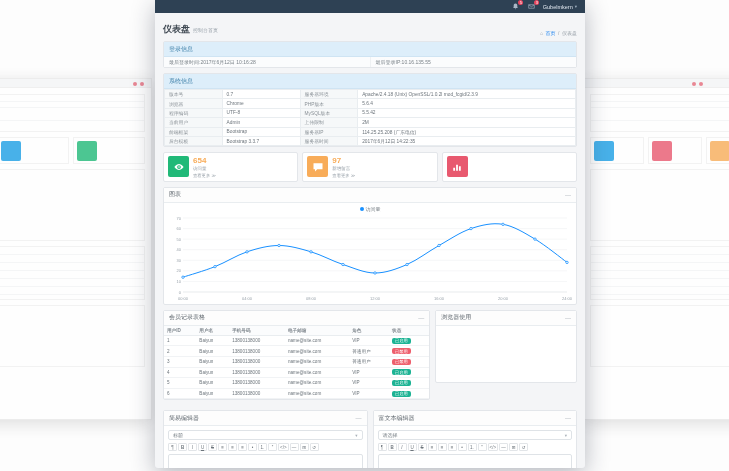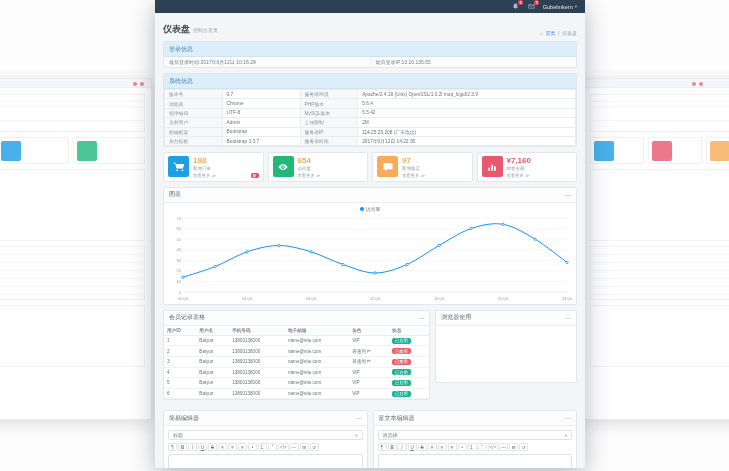--- a/index.html
+++ b/index.html
@@ -243,35 +243,20 @@
                 <td>Bootstrap 3.3.7</td>
                 <td>服务器时间</td>
                 <td>2017年6月12日 14:22:35</td>
               </tr>
             </tbody>
           </table>
       </div>
 
       <div class="cards">
         <div class="card">
-          <div class="cicon" style="background: rgb(28, 159, 229);">
-            <svg viewBox="0 0 16 16">
-                <path d="M1 2h2l.6 2H15l-1.8 6H4.6L3 3.5H1zM5.5 13.6a1.2 1.2 0 1 0 0-2.4 1.2 1.2 0 0 0 0 2.4zm7 0a1.2 1.2 0 1 0 0-2.4 1.2 1.2 0 0 0 0 2.4z"></path>
-              </svg>
-          </div>
-          <div class="cbody">
-            <div class="cvalue" style="color: rgb(248, 172, 89);">198</div>
-            <div class="clabel">新增订单</div>
-            <div class="clink">
-              <span>查看更多 ≫</span>
-              <span class="chip-new">新</span>
-            </div>
-          </div>
-        </div>
-        <div class="card">
           <div class="cicon" style="background: rgb(33, 185, 120);">
             <svg viewBox="0 0 16 16">
                 <path fill-rule="evenodd" d="M8 4C4.5 4 2 8 2 8s2.5 4 6 4 6-4 6-4-2.5-4-6-4zm0 6.5A2.5 2.5 0 1 1 8 5.5a2.5 2.5 0 0 1 0 5z"></path>
                 <circle cx="8" cy="8" r="1.1" fill="#fff"></circle>
               </svg>
           </div>
           <div class="cbody">
             <div class="cvalue" style="color: rgb(248, 172, 89);">654</div>
             <div class="clabel">访问量</div>
             <div class="clink">
@@ -293,28 +278,20 @@
               <span>查看更多 ≫</span>
 
             </div>
           </div>
         </div>
         <div class="card">
           <div class="cicon" style="background: rgb(232, 89, 111);">
             <svg viewBox="0 0 16 16">
                 <path d="M3 9h2.4v4H3zM6.8 5h2.4v8H6.8zM10.6 7H13v6h-2.4z"></path>
               </svg>
-          </div>
-          <div class="cbody">
-            <div class="cvalue" style="color: rgb(232, 89, 111);">¥7,160</div>
-            <div class="clabel">销售金额</div>
-            <div class="clink">
-              <span>查看更多 ≫</span>
-
-            </div>
           </div>
         </div>
       </div>
 
       <div class="panel">
         <div class="phead">
           <span>图表</span>
           <span class="minus">—</span>
         </div>
         <div class="chart-body">

